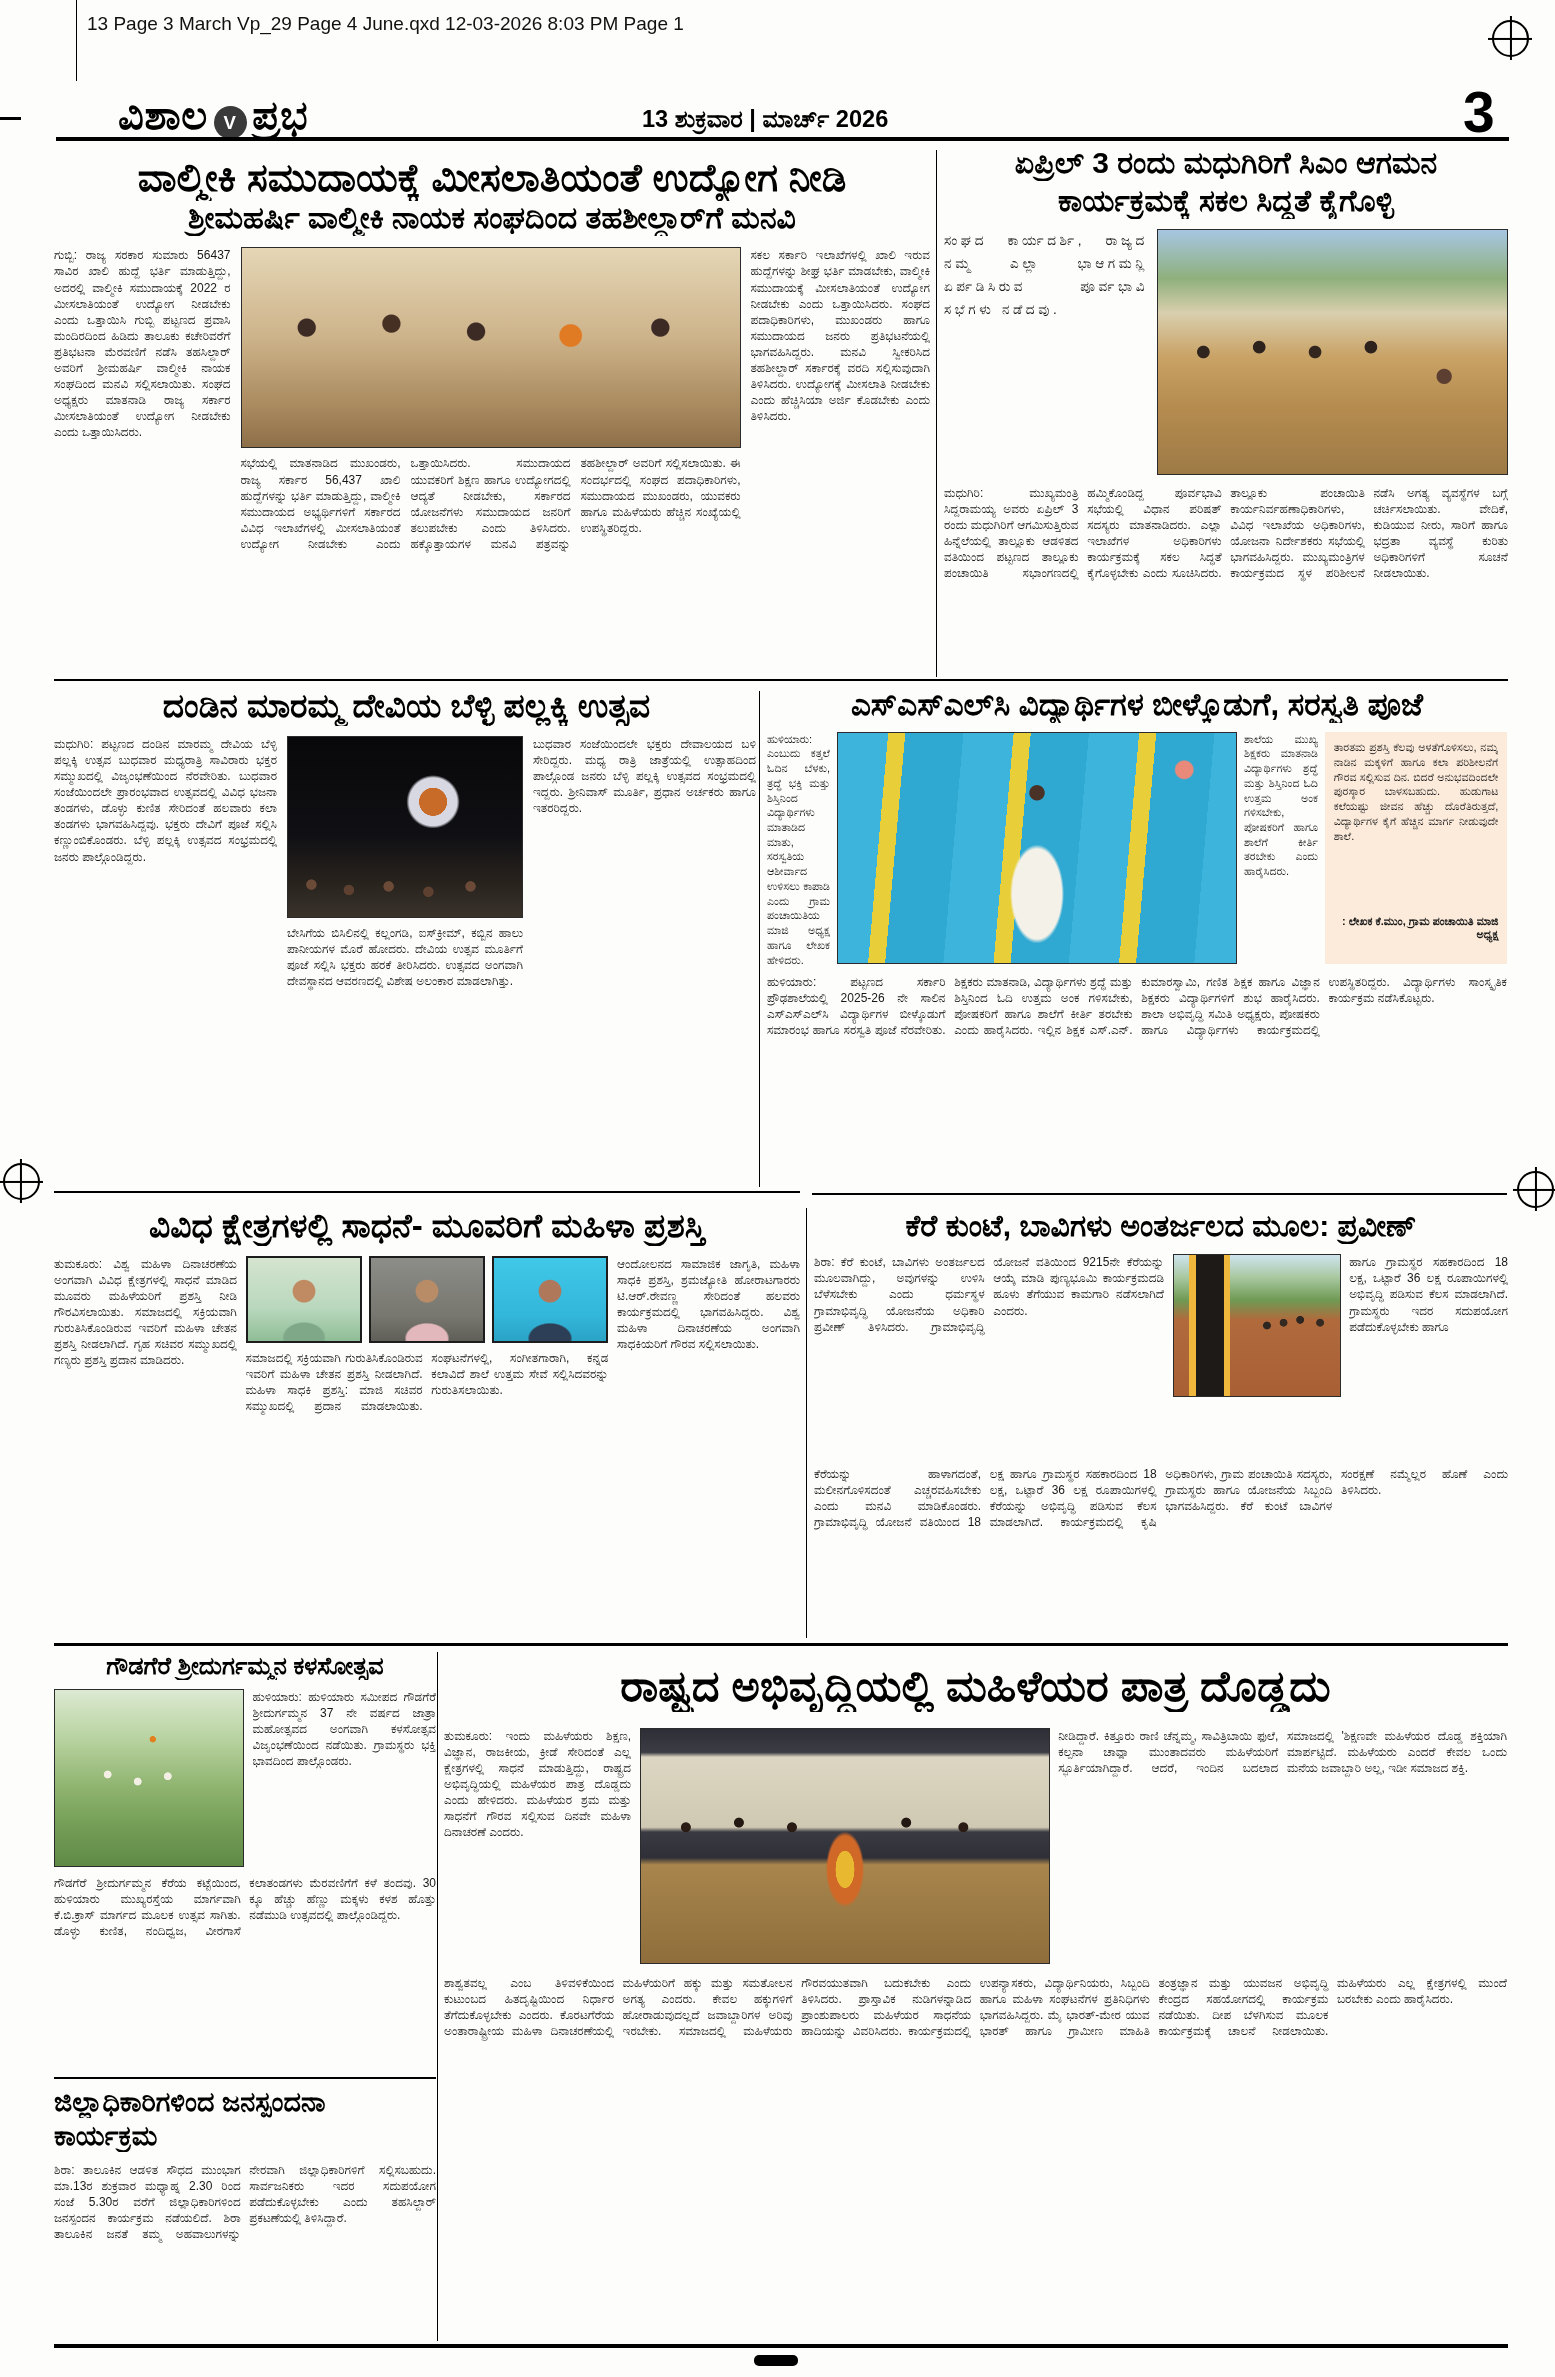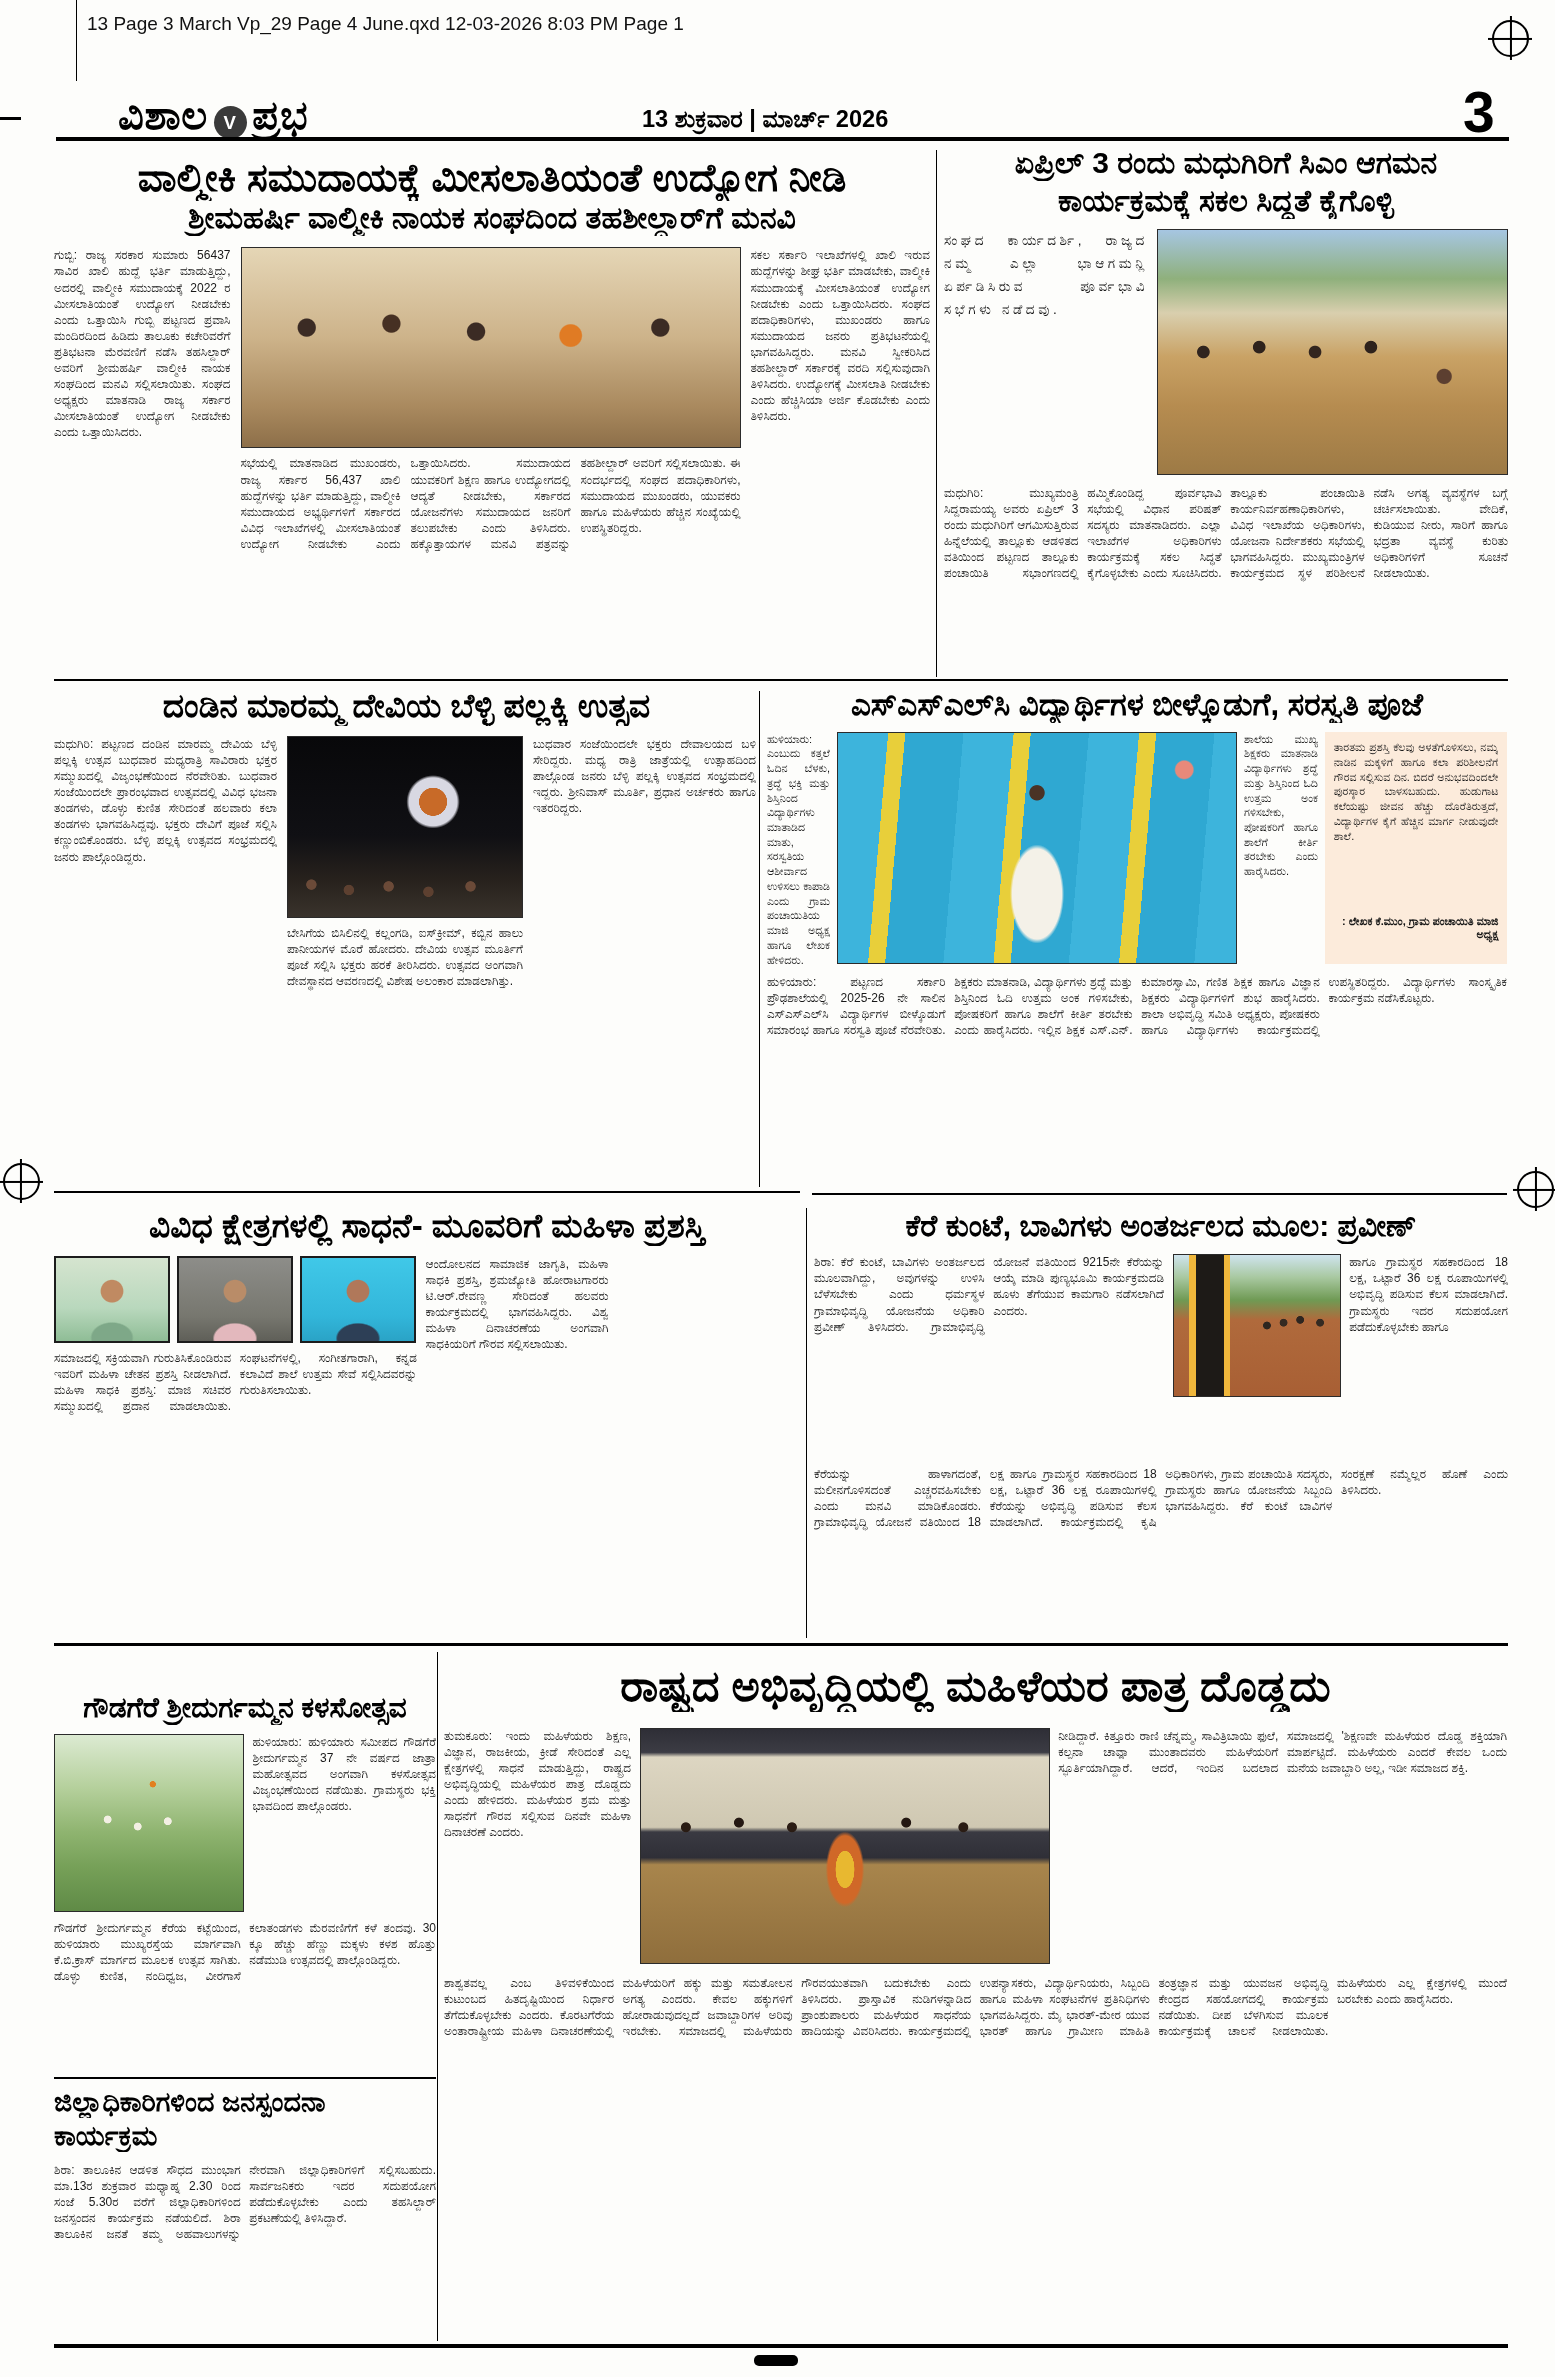--- a/index.html
+++ b/index.html
@@ -168,20 +168,21 @@
   </div>
 
   <div class="abs rule" style="left:54px;top:1191px;width:746px;height:2.1px;"></div>
   <div class="abs rule" style="left:812px;top:1193px;width:695px;height:2.1px;"></div>
 
   <div class="abs vrule" style="left:806px;top:1208px;height:430px;"></div>
 
   <div class="abs" style="left:54px;top:1201px;width:746px;height:435px;">
     <div class="headline" style="font-size:33px;margin-top:5.7px;">ವಿವಿಧ ಕ್ಷೇತ್ರಗಳಲ್ಲಿ ಸಾಧನೆ- ಮೂವರಿಗೆ ಮಹಿಳಾ ಪ್ರಶಸ್ತಿ</div>
     <div class="flexrow" style="margin-top:10px;gap:8.6px;height:377px;">
+      <div class="txt" style="width:183px;height:100%;">ತುಮಕೂರು: ವಿಶ್ವ ಮಹಿಳಾ ದಿನಾಚರಣೆಯ ಅಂಗವಾಗಿ ವಿವಿಧ ಕ್ಷೇತ್ರಗಳಲ್ಲಿ ಸಾಧನೆ ಮಾಡಿದ ಮೂವರು ಮಹಿಳೆಯರಿಗೆ ಪ್ರಶಸ್ತಿ ನೀಡಿ ಗೌರವಿಸಲಾಯಿತು. ಸಮಾಜದಲ್ಲಿ ಸಕ್ರಿಯವಾಗಿ ಗುರುತಿಸಿಕೊಂಡಿರುವ ಇವರಿಗೆ ಮಹಿಳಾ ಚೇತನ ಪ್ರಶಸ್ತಿ ನೀಡಲಾಗಿದೆ. ಗೃಹ ಸಚಿವರ ಸಮ್ಮುಖದಲ್ಲಿ ಗಣ್ಯರು ಪ್ರಶಸ್ತಿ ಪ್ರದಾನ ಮಾಡಿದರು.</div>
       <div style="width:363px;">
         <div class="flexrow" style="gap:7.1px;height:87px;">
           <div class="portrait ph-portrait1" style="width:116px;height:87px;"></div>
           <div class="portrait ph-portrait2" style="width:116px;height:87px;"></div>
           <div class="portrait ph-portrait3" style="width:116px;height:87px;"></div>
         </div>
         <div class="txt" style="margin-top:7.1px;height:280px;column-count:2;column-gap:8.6px;">ಸಮಾಜದಲ್ಲಿ ಸಕ್ರಿಯವಾಗಿ ಗುರುತಿಸಿಕೊಂಡಿರುವ ಇವರಿಗೆ ಮಹಿಳಾ ಚೇತನ ಪ್ರಶಸ್ತಿ ನೀಡಲಾಗಿದೆ. ಮಹಿಳಾ ಸಾಧಕಿ ಪ್ರಶಸ್ತಿ: ಮಾಜಿ ಸಚಿವರ ಸಮ್ಮುಖದಲ್ಲಿ ಪ್ರದಾನ ಮಾಡಲಾಯಿತು. ಸಂಘಟನೆಗಳಲ್ಲಿ, ಸಂಗೀತಗಾರಾಗಿ, ಕನ್ನಡ ಕಲಾವಿದೆ ಶಾಲೆ ಉತ್ತಮ ಸೇವೆ ಸಲ್ಲಿಸಿದವರನ್ನು ಗುರುತಿಸಲಾಯಿತು.</div>
       </div>
       <div class="txt" style="width:183px;height:100%;">ಆಂದೋಲನದ ಸಾಮಾಜಿಕ ಜಾಗೃತಿ, ಮಹಿಳಾ ಸಾಧಕಿ ಪ್ರಶಸ್ತಿ, ಶ್ರಮಜ್ಯೋತಿ ಹೋರಾಟಗಾರರು ಟಿ.ಆರ್.ರೇವಣ್ಣ ಸೇರಿದಂತೆ ಹಲವರು ಕಾರ್ಯಕ್ರಮದಲ್ಲಿ ಭಾಗವಹಿಸಿದ್ದರು. ವಿಶ್ವ ಮಹಿಳಾ ದಿನಾಚರಣೆಯ ಅಂಗವಾಗಿ ಸಾಧಕಿಯರಿಗೆ ಗೌರವ ಸಲ್ಲಿಸಲಾಯಿತು.</div>
     </div>
@@ -195,21 +196,21 @@
       <div class="txt" style="flex:1;height:100%;">ಹಾಗೂ ಗ್ರಾಮಸ್ಥರ ಸಹಕಾರದಿಂದ 18 ಲಕ್ಷ, ಒಟ್ಟಾರೆ 36 ಲಕ್ಷ ರೂಪಾಯಿಗಳಲ್ಲಿ ಅಭಿವೃದ್ಧಿ ಪಡಿಸುವ ಕೆಲಸ ಮಾಡಲಾಗಿದೆ. ಗ್ರಾಮಸ್ಥರು ಇದರ ಸದುಪಯೋಗ ಪಡೆದುಕೊಳ್ಳಬೇಕು ಹಾಗೂ</div>
     </div>
     <div class="txt" style="margin-top:8.6px;height:166px;column-count:4;column-gap:8.6px;">ಕೆರೆಯನ್ನು ಹಾಳಾಗದಂತೆ, ಮಲೀನಗೊಳಿಸದಂತೆ ಎಚ್ಚರವಹಿಸಬೇಕು ಎಂದು ಮನವಿ ಮಾಡಿಕೊಂಡರು. ಗ್ರಾಮಾಭಿವೃದ್ಧಿ ಯೋಜನೆ ವತಿಯಿಂದ 18 ಲಕ್ಷ ಹಾಗೂ ಗ್ರಾಮಸ್ಥರ ಸಹಕಾರದಿಂದ 18 ಲಕ್ಷ, ಒಟ್ಟಾರೆ 36 ಲಕ್ಷ ರೂಪಾಯಿಗಳಲ್ಲಿ ಕೆರೆಯನ್ನು ಅಭಿವೃದ್ಧಿ ಪಡಿಸುವ ಕೆಲಸ ಮಾಡಲಾಗಿದೆ. ಕಾರ್ಯಕ್ರಮದಲ್ಲಿ ಕೃಷಿ ಅಧಿಕಾರಿಗಳು, ಗ್ರಾಮ ಪಂಚಾಯಿತಿ ಸದಸ್ಯರು, ಗ್ರಾಮಸ್ಥರು ಹಾಗೂ ಯೋಜನೆಯ ಸಿಬ್ಬಂದಿ ಭಾಗವಹಿಸಿದ್ದರು. ಕೆರೆ ಕುಂಟೆ ಬಾವಿಗಳ ಸಂರಕ್ಷಣೆ ನಮ್ಮೆಲ್ಲರ ಹೊಣೆ ಎಂದು ತಿಳಿಸಿದರು.</div>
   </div>
 
   <div class="abs rule" style="left:54px;top:1643px;width:1454px;height:2.9px;"></div>
 
   <div class="abs vrule" style="left:437px;top:1652px;height:689px;"></div>
 
   <div class="abs" style="left:54px;top:1652px;width:382px;height:423px;">
-    <div class="headline" style="font-size:28px;margin-top:40px;">ಗೌಡಗೆರೆ ಶ್ರೀದುರ್ಗಮ್ಮನ ಕಳಸೋತ್ಸವ</div>
+    <div class="headline" style="font-size:24px;">ಗೌಡಗೆರೆ ಶ್ರೀದುರ್ಗಮ್ಮನ ಕಳಸೋತ್ಸವ</div>
     <div class="flexrow" style="margin-top:8.6px;gap:8.6px;height:178px;">
       <div class="ph ph-kalasa" style="width:190px;height:100%;"></div>
       <div class="txt" style="flex:1;height:100%;">ಹುಳಿಯಾರು: ಹುಳಿಯಾರು ಸಮೀಪದ ಗೌಡಗೆರೆ ಶ್ರೀದುರ್ಗಮ್ಮನ 37 ನೇ ವರ್ಷದ ಜಾತ್ರಾ ಮಹೋತ್ಸವದ ಅಂಗವಾಗಿ ಕಳಸೋತ್ಸವ ವಿಜೃಂಭಣೆಯಿಂದ ನಡೆಯಿತು. ಗ್ರಾಮಸ್ಥರು ಭಕ್ತಿ ಭಾವದಿಂದ ಪಾಲ್ಗೊಂಡರು.</div>
     </div>
     <div class="txt" style="margin-top:8.6px;height:193px;column-count:2;column-gap:8.6px;">ಗೌಡಗೆರೆ ಶ್ರೀದುರ್ಗಮ್ಮನ ಕೆರೆಯ ಕಟ್ಟೆಯಿಂದ, ಹುಳಿಯಾರು ಮುಖ್ಯರಸ್ತೆಯ ಮಾರ್ಗವಾಗಿ ಕೆ.ಬಿ.ಕ್ರಾಸ್ ಮಾರ್ಗದ ಮೂಲಕ ಉತ್ಸವ ಸಾಗಿತು. ಡೊಳ್ಳು ಕುಣಿತ, ನಂದಿಧ್ವಜ, ವೀರಗಾಸೆ ಕಲಾತಂಡಗಳು ಮೆರವಣಿಗೆಗೆ ಕಳೆ ತಂದವು. 30 ಕ್ಕೂ ಹೆಚ್ಚು ಹೆಣ್ಣು ಮಕ್ಕಳು ಕಳಶ ಹೊತ್ತು ನಡೆಮುಡಿ ಉತ್ಸವದಲ್ಲಿ ಪಾಲ್ಗೊಂಡಿದ್ದರು.</div>
   </div>
 
   <div class="abs rule" style="left:54px;top:2077px;width:382px;height:2.1px;"></div>
 
   <div class="abs" style="left:54px;top:2087px;width:382px;height:256px;">

